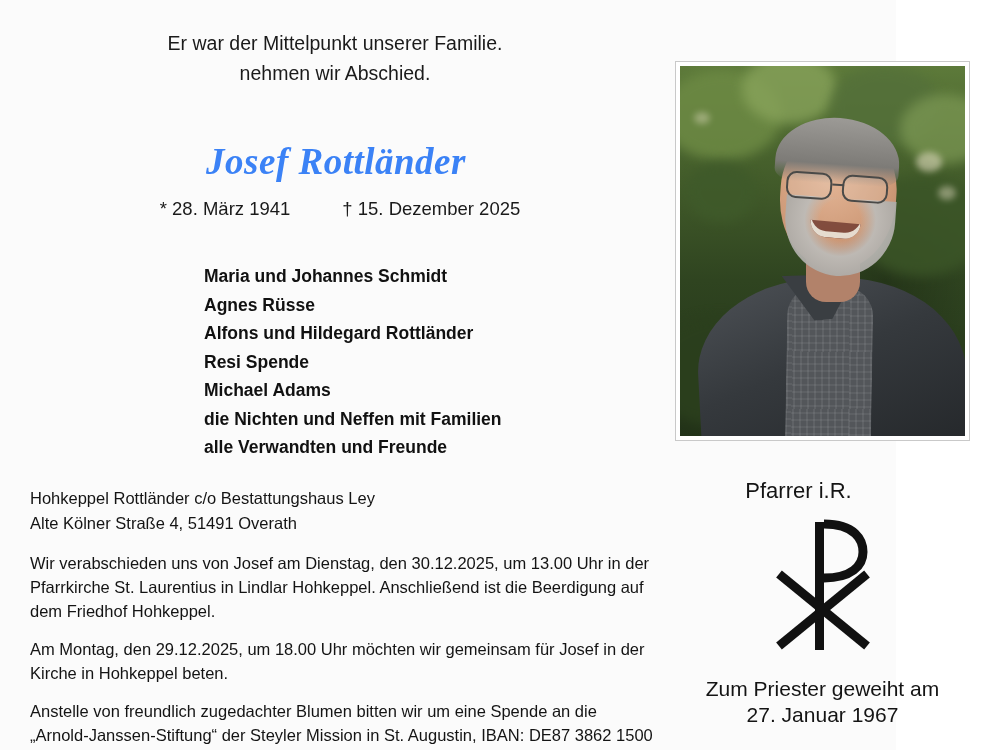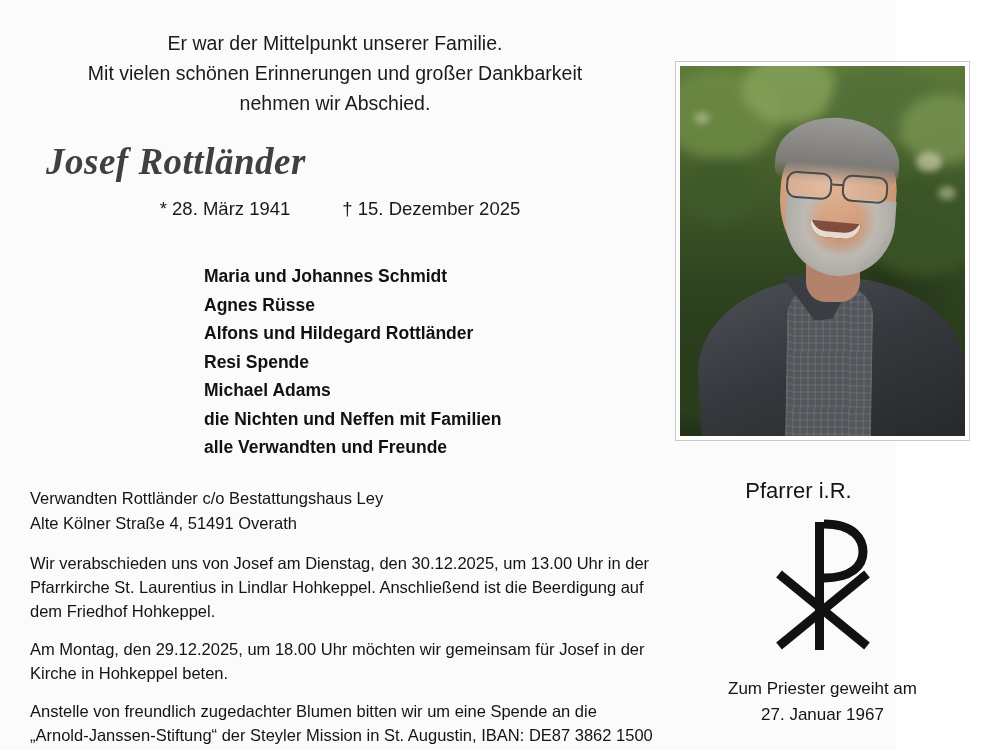--- a/index.html
+++ b/index.html
@@ -29,30 +29,30 @@
     text-align: center;
     font-size: 19.5px;
     line-height: 30px;
     color: #1a1a1a;
   }
   .epitaph div { white-space: nowrap; }
 
   
   .deceased-name {
     position: absolute;
-    left: 46px;
+    left: 26px;
     top: 140px;
     width: 620px;
-    text-align: left;
+    text-align: center;
     font-family: "Liberation Serif", serif;
     font-style: italic;
     font-weight: bold;
     font-size: 37px;
     letter-spacing: 0.5px;
-    color: #404040;
+    color: #3b82f6;
   }
 
   
   .dates {
     position: absolute;
     left: 30px;
     top: 198px;
     width: 620px;
     text-align: center;
     font-size: 18.5px;
@@ -243,33 +243,32 @@
     display: flex;
     align-items: center;
     justify-content: center;
   }
   .priest-ordained {
     position: absolute;
     left: 676px;
     top: 676px;
     width: 293px;
     text-align: center;
-    font-size: 17px;
+    font-size: 21px;
     line-height: 26px;
     color: #141414;
   }
 </style>
 </head>
 <body>
 
 <div id="obituary">
 
   <div class="epitaph">
     <div>Er war der Mittelpunkt unserer Familie.</div>
-    <div>Mit vielen schönen Erinnerungen und großer Dankbarkeit</div>
     <div>nehmen wir Abschied.</div>
   </div>
 
   <div class="deceased-name">Josef Rottländer</div>
 
   <div class="dates">
     <span class="birth">* 28. März 1941</span><span class="death">† 15. Dezember 2025</span>
   </div>
 
   <div class="survivors">
@@ -305,21 +304,21 @@
       <div class="mouth"></div>
       <div class="glasses">
         <div class="lens left"></div>
         <div class="bridge"></div>
         <div class="lens right"></div>
       </div>
     </div>
   </div>
 
   <div class="mourning-house">
-    <div>Verwandten Rottländer c/o Bestattungshaus Ley</div>
+    <div>Hohkeppel Rottländer c/o Bestattungshaus Ley</div>
     <div>Alte Kölner Straße 4, 51491 Overath</div>
   </div>
 
   <div class="notices">
     <p>Wir verabschieden uns von Josef am Dienstag, den 30.12.2025, um 13.00 Uhr in der Pfarrkirche St. Laurentius in Lindlar Hohkeppel. Anschließend ist die Beerdigung auf dem Friedhof Hohkeppel.</p>
     <p>Am Montag, den 29.12.2025, um 18.00 Uhr möchten wir gemeinsam für Josef in der Kirche in Hohkeppel beten.</p>
     <p>Anstelle von freundlich zugedachter Blumen bitten wir um eine Spende an die „Arnold-Janssen-Stiftung“ der Steyler Mission in St. Augustin, IBAN: DE87 3862 1500 0000 1213 12, Kennwort: „Pfarrer Josef Rottländer“.</p>
   </div>
 
   <div class="priest-title">Pfarrer i.R.</div>

